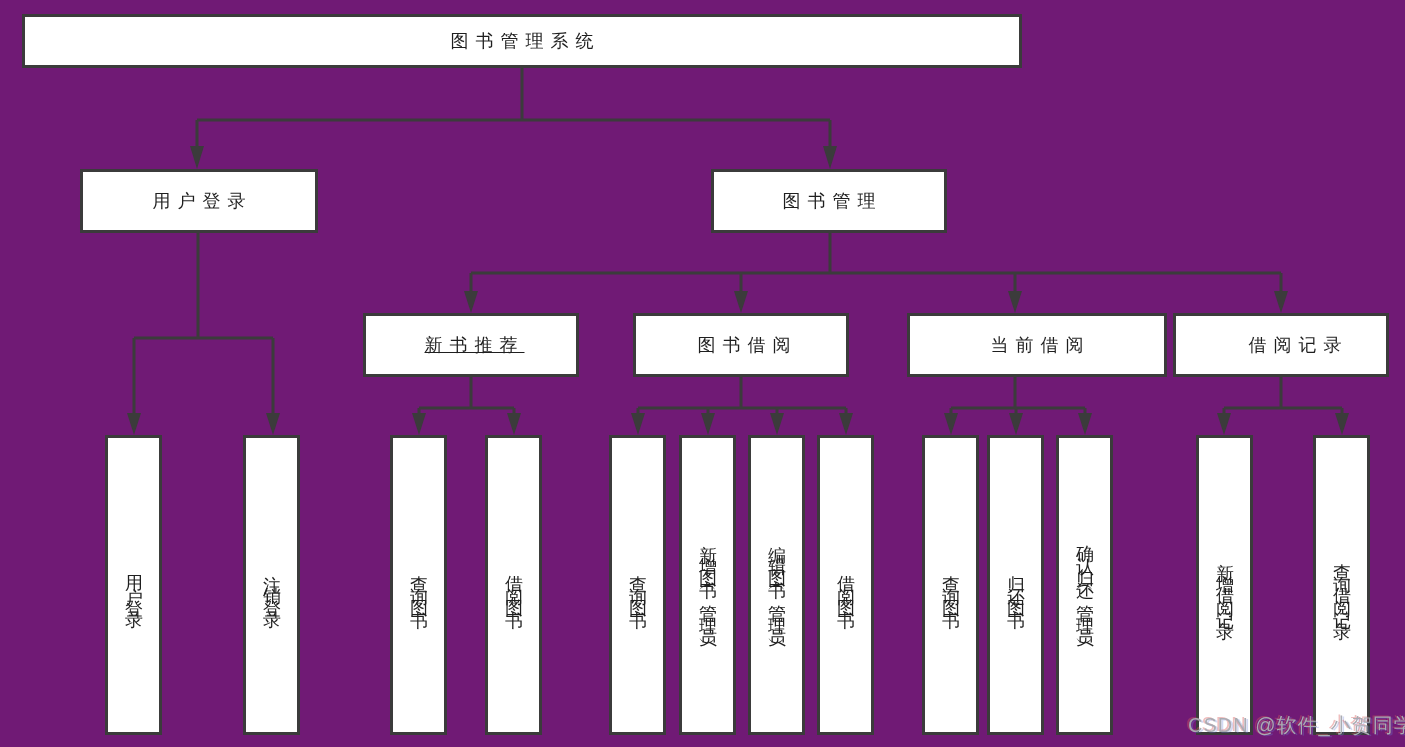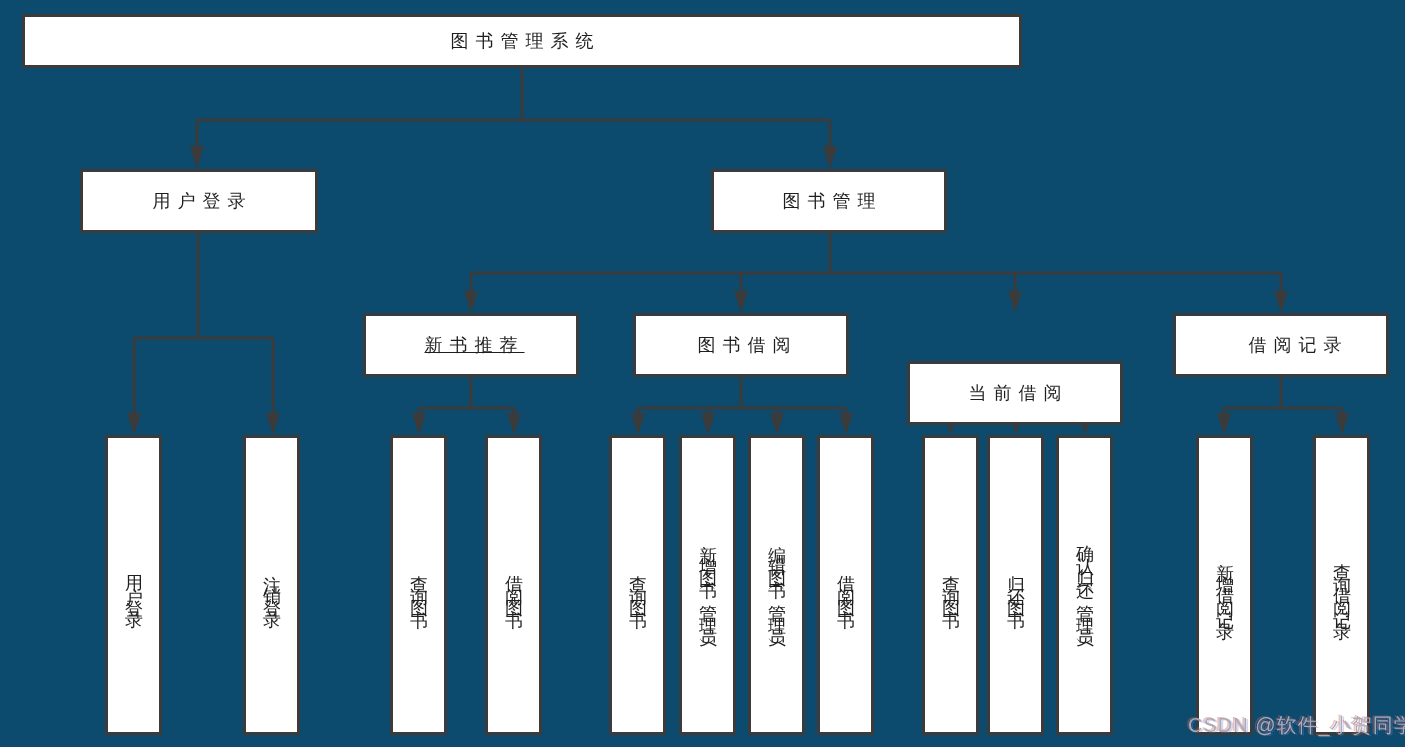--- a/index.html
+++ b/index.html
@@ -1,19 +1,19 @@
 <!DOCTYPE html>
 <html><head>
 <meta charset="utf-8">
 <style>
   html,body{margin:0;padding:0;background:#ffffff;}
   #stage{
     position:relative;
     width:1405px;height:747px;
-    background:#0c4a6e;
+    background:#701a75;
     overflow:hidden;
     font-family:"Liberation Sans","DejaVu Sans",sans-serif;
   }
   #connectors{position:absolute;left:0;top:0;}
   .hbox{
     position:absolute;
     box-sizing:border-box;
     border:3px solid #3b3b3b;
     background:#ffffff;
     display:flex;align-items:center;justify-content:center;
@@ -40,21 +40,21 @@
     color:#a9abb2;
     text-shadow:-2px -1px 0 rgba(214,92,92,0.40), 2px 1px 0 rgba(110,130,220,0.30);
     white-space:nowrap;
   }
   
   #node-root{left:22px;top:14px;width:1000px;height:54px;}
   #node-user-login{left:80px;top:169px;width:238px;height:64px;}
   #node-book-mgmt{left:711px;top:169px;width:236px;height:64px;}
   #node-new-book{left:363px;top:313px;width:216px;height:64px;text-decoration:underline;}
   #node-book-borrow{left:633px;top:313px;width:216px;height:64px;padding-left:6px;}
-  #node-current-borrow{left:907px;top:313px;width:216px;height:64px;margin-top:48px;}
+  #node-current-borrow{left:907px;top:313px;width:260px;height:64px;}
   #node-borrow-records{left:1173px;top:313px;width:216px;height:64px;padding-left:28px;}
   #leaf-ul-1{left:105px;}
   #leaf-ul-2{left:243px;}
   #leaf-nb-1{left:390px;}
   #leaf-nb-2{left:485px;}
   #leaf-bb-1{left:609px;}
   #leaf-bb-2{left:679px;}
   #leaf-bb-3{left:748px;}
   #leaf-bb-4{left:817px;}
   #leaf-cb-1{left:922px;}

